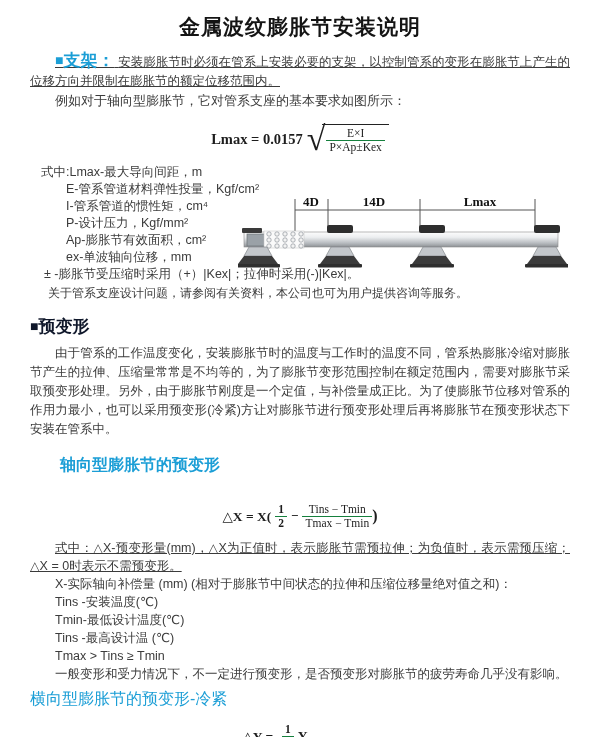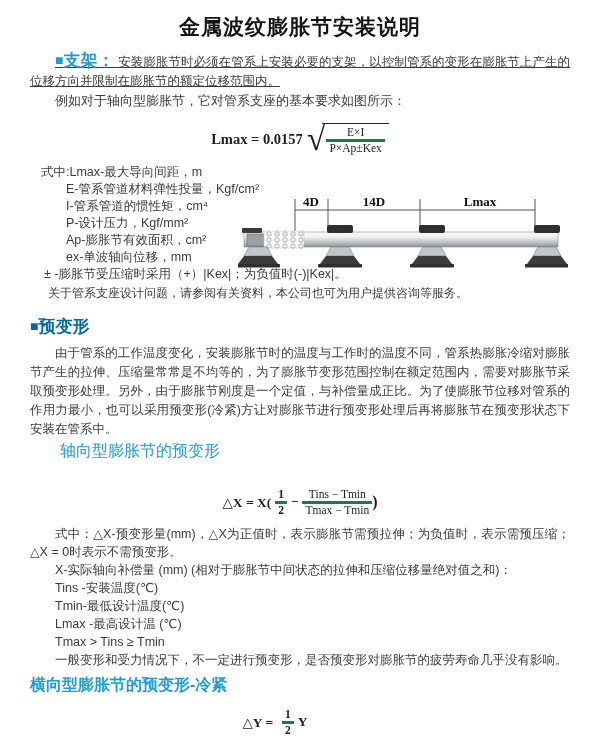--- a/index.html
+++ b/index.html
@@ -47,21 +47,21 @@
     display:flex; justify-content:center; align-items:center;
     font-family:"Liberation Serif","DejaVu Serif",serif;
     color:#1d1d1d;
   }
   .f1 { margin-top:10px; height:38px;align-items:center; }
   .f-lhs { font-weight:bold; font-size:14.5px; margin-right:4px; }
   .rad { font-size:34px; font-weight:200; line-height:30px; margin-right:-3px; }
   .vinculum { display:inline-block; border-top:1.6px solid #222; padding:2px 4px 0 4px; }
   .frac { display:inline-flex; flex-direction:column; align-items:center; vertical-align:middle; }
   .frac .num, .frac .den { font-size:11.5px; line-height:13px; padding:0 3px; }
-  .frac .den { border-top:3px solid #15803d; }
+  .frac .den { border-top:1px solid #15803d; }
   .frac.upright .num, .frac.upright .den { font-style:normal; font-weight:bold; font-size:11.5px; }
 
   .f2 { margin-top:22px; height:36px; font-size:13px; }
   .f2 .f-lhs { font-size:13.5px; }
   .f2 .op { font-weight:bold; margin:0 4px; font-size:13px; }
   .f2 .paren { font-size:16px; font-weight:bold; }
 
   .f3 { margin-top:10px; height:32px; margin-right:50px; }
   .f3 .f-lhs { font-size:13.5px; }
   .f3 .rhs { font-weight:bold; font-size:13.5px; margin-left:4px; }
@@ -88,46 +88,46 @@
     position:absolute;
     left:238px; top:190px;
     width:330px; height:100px;
   }
 
   
   .sec2-head {
     margin:13px 30px 0 30px;
     font-size:17px;
     font-weight:bold;
-    color:#0369a1;
+    color:#0f172a;
   }
   .sec2-head .sq { font-size:14px; position:relative; top:-1px; }
   .sec2-para {
     margin:6px 30px 0 30px;
     font-size:12.5px;
     line-height:19px;
     text-align:justify;
     text-indent:25px;
   }
 
   .sub-head-axial {
-    margin:2px 30px 0 60px;
+    margin:16px 30px 0 60px;
+    font-size:16px;
+    font-weight:bold;
+    color:#1b9ed6;
+  }
+  .sub-head-lateral {
+    margin:6px 30px 0 30px;
     font-size:16px;
     font-weight:normal;
     color:#1b9ed6;
   }
-  .sub-head-lateral {
-    margin:6px 30px 0 30px;
-    font-size:16px;
-    font-weight:bold;
-    color:#1b9ed6;
-  }
 
   .axial-lines { margin:5px 30px 0 30px; font-size:12.5px; line-height:18px; }
-  .axial-lines .wrap-line { text-align:justify; text-indent:25px; }
+  .axial-lines .wrap-line { text-align:justify; text-indent:25px;text-decoration:underline; }
   .axial-lines .plain { text-indent:25px; }
 
   svg text { font-family:"Liberation Serif","DejaVu Serif",serif; }
 </style>
 </head>
 <body>
 
 <div class="page">
 
   <div class="title">金属波纹膨胀节安装说明</div>
@@ -144,21 +144,21 @@
         </span></span>
   </div>
 
   <div class="defs">
     <div class="line">式中:Lmax-最大导向间距，m</div>
     <div class="line indent">E-管系管道材料弹性投量，Kgf/cm²</div>
     <div class="line indent">I-管系管道的惯性矩，cm⁴</div>
     <div class="line indent">P-设计压力，Kgf/mm²</div>
     <div class="line indent">Ap-膨胀节有效面积，cm²</div>
     <div class="line indent">ex-单波轴向位移，mm</div>
-    <div class="line pm">± -膨胀节受压缩时采用（+）|Kex|；为负值时(-)|Kex|。</div>
+    <div class="line pm">± -膨胀节受压缩时采用（+）|Kex|；拉伸时采用(-)|Kex|。</div>
   </div>
   <p class="note-line">关于管系支座设计问题，请参阅有关资料，本公司也可为用户提供咨询等服务。</p>
 
   <svg class="diagram" viewBox="0 0 330 100">
     <defs>
       <linearGradient id="pipeGrad" x1="0" y1="0" x2="0" y2="1">
         <stop offset="0" stop-color="#fdfdfd"></stop>
         <stop offset="0.35" stop-color="#eceef0"></stop>
         <stop offset="0.75" stop-color="#b6babe"></stop>
         <stop offset="1" stop-color="#8d9195"></stop>
@@ -241,21 +241,21 @@
         <span class="den">Tmax − Tmin</span>
       </span>
     <span class="paren">)</span>
   </div>
 
   <div class="axial-lines">
     <div class="wrap-line">式中：△X-预变形量(mm)，△X为正值时，表示膨胀节需预拉伸；为负值时，表示需预压缩；△X = 0时表示不需预变形。</div>
     <div class="plain">X-实际轴向补偿量 (mm) (相对于膨胀节中间状态的拉伸和压缩位移量绝对值之和)：</div>
     <div class="plain">Tins -安装温度(℃)</div>
     <div class="plain">Tmin-最低设计温度(℃)</div>
-    <div class="plain">Lmax -最高设计温 (℃)</div>
+    <div class="plain">Tins -最高设计温 (℃)</div>
     <div class="plain">Tmax &gt; Tins ≥ Tmin</div>
     <div class="plain">一般变形和受力情况下，不一定进行预变形，是否预变形对膨胀节的疲劳寿命几乎没有影响。</div>
   </div>
 
   <div class="sub-head-lateral">横向型膨胀节的预变形-冷紧</div>
 
   <div class="formula f3">
     <span class="f-lhs">△Y =</span>
     <span class="frac upright" style="margin-left:5px;">
         <span class="num">1</span>

